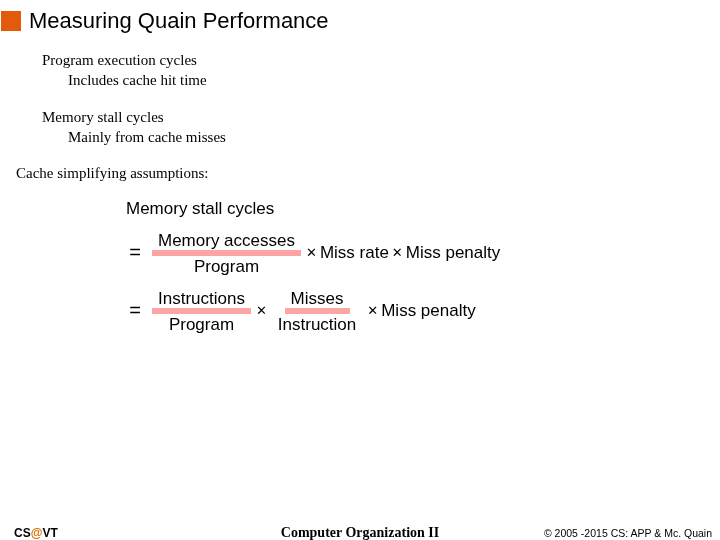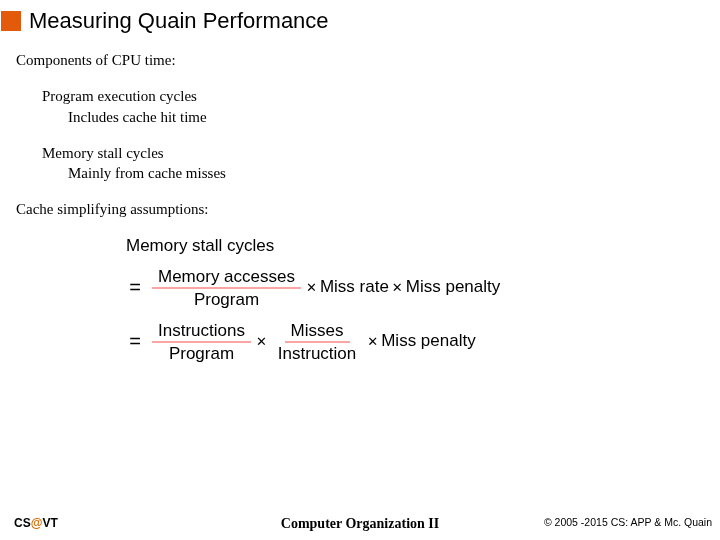--- a/index.html
+++ b/index.html
@@ -67,39 +67,39 @@
     text-align: center;
   }
   .frac {
     display: inline-flex;
     flex-direction: column;
     align-items: center;
     vertical-align: middle;
     margin: 0 2px;
   }
   .frac .num {
-    border-bottom: 2px solid #fca5a5;
+    border-bottom: 6px solid #fca5a5;
     padding: 2px 6px 0 6px;
   }
   .frac .den {
     padding: 1px 6px 0 6px;
   }
   .times {
     margin: 0 3px;
     font-size: 13px;
     position: relative;
     top: 1px;
   }
   .footer {
     position: absolute;
-    bottom: 10px;
+    bottom: 0;
     left: 0;
     right: 0;
     display: flex;
-    align-items: flex-start;
+    align-items: center;
     justify-content: space-between;
     padding: 0 8px 0 14px;
     font-family: Arial, Helvetica, sans-serif;
   }
   .footer-left {
     font-size: 12px;
     font-weight: bold;
     color: #000;
   }
   .footer-left .at { color: #d96b00; }
@@ -119,21 +119,20 @@
 </style>
 </head>
 <body>
 
 <div class="header">
   <div class="orange-square"></div>
   <div class="title">Measuring Quain Performance</div>
 </div>
 
 <div class="content">
-  <div class="sect">Components of CPU time:</div>
 
   <div class="sect">
     <div class="sub1">Program execution cycles</div>
     <div class="sub2">Includes cache hit time</div>
   </div>
 
   <div class="sect">
     <div class="sub1">Memory stall cycles</div>
     <div class="sub2">Mainly from cache misses</div>
   </div>

